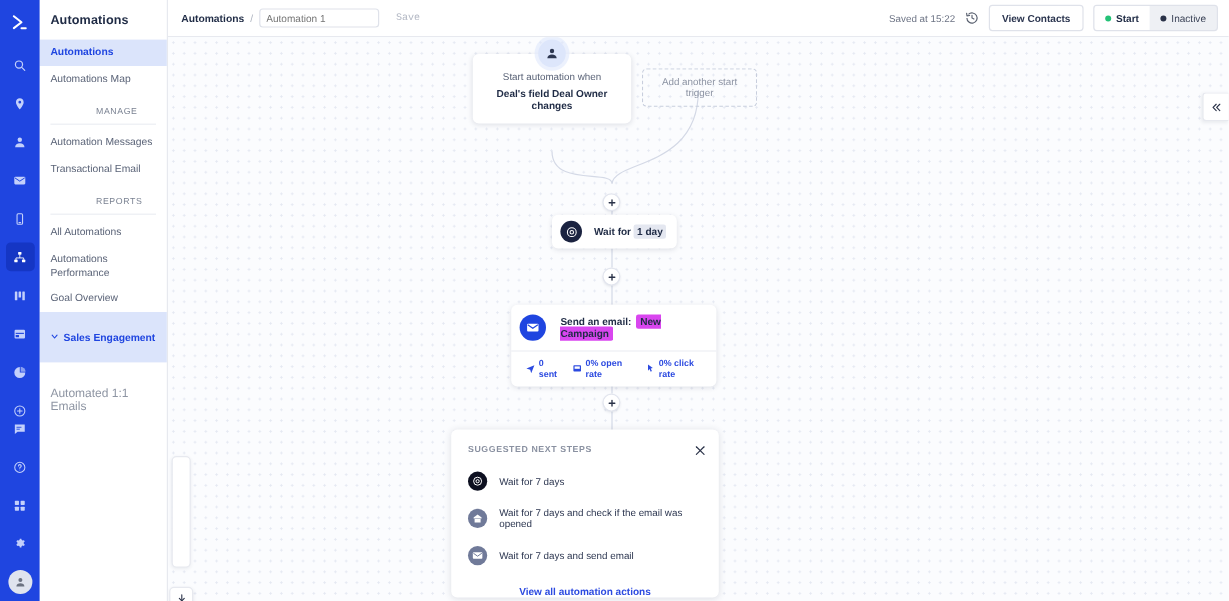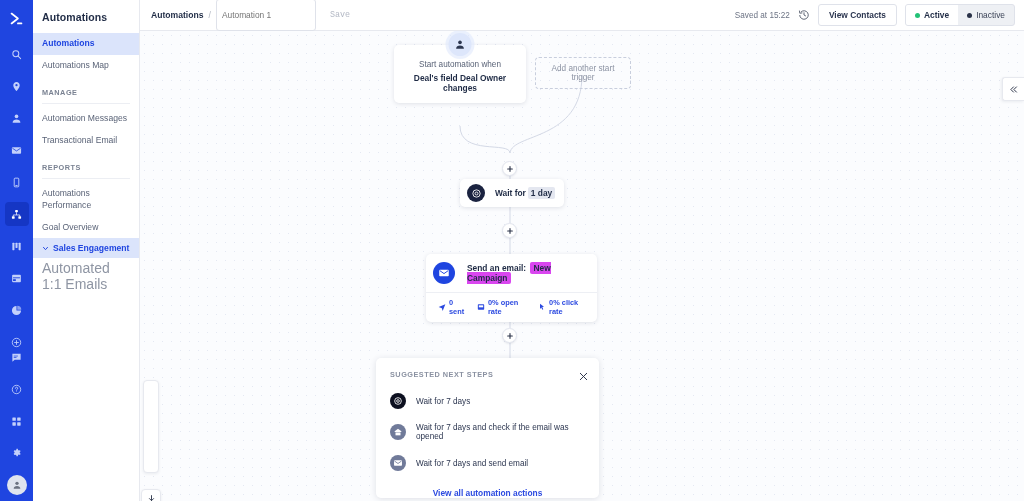--- a/index.html
+++ b/index.html
@@ -48,41 +48,41 @@
     font-size: 10.5px; font-weight: bold; color: #1f2b45;
     padding: 11px 9px 10px 9px; letter-spacing: .1px;
   }
   .sb-item {
     padding: 5px 9px; color: #5a6377; font-size: 8.6px;
     line-height: 1.35;
   }
   .sb-item.sel { background: #dbe4fb; color: #1f45e0; font-weight: bold; }
   .sb-section {
     padding: 12px 9px 4px 9px; font-size: 7.3px; letter-spacing: .5px;
-    color: #7a8292; font-weight: bold;
+    color: #7a8292; font-weight: normal; margin-left: 38px;
   }
   .sb-sep { height: 1px; background: #eceef3; margin: 2px 9px 4px 9px; }
   .sb-group {
-    padding: 5px 9px; background: #dbe4fb; color: #1f45e0; font-weight: bold;
+    padding: 16px 9px; background: #dbe4fb; color: #1f45e0; font-weight: bold;
     font-size: 8.6px; display: flex; align-items: center; gap: 4px;
   }
-  .sb-sub { padding: 2px 9px 5px 9px; color: #8e95a3; font-size: 14px; }
+  .sb-sub { padding: 21px 9px 5px 9px; color: #8e95a3; font-size: 10px; }
 
   
   .main { flex: 1; height: 501px; position: relative; display: flex; flex-direction: column; }
 
   .topbar {
     height: 31px; flex: 0 0 31px; background: #fff;
     border-bottom: 1px solid #e7e9ef;
     display: flex; align-items: center; padding: 0 9px 0 11px;
   }
   .crumb { font-size: 8.6px; font-weight: bold; color: #1f2b45; }
   .crumb-sep { font-size: 8.6px; color: #aeb4c0; margin: 0 5px; }
   .name-input {
-    width: 100px; height: 32px; border: 1px solid #dfe2ea; border-radius: 3px;
+    width: 100px; height: 16px; border: 1px solid #dfe2ea; border-radius: 3px;
     font-size: 8.4px; color: #9aa1ae; padding: 0 5px;
     font-family: "Liberation Sans", sans-serif; background: #fff;
   }
   .save-btn {
     margin-left: 8px; font-size: 8.4px; color: #b3b8c4;
     background: transparent; border: none; padding: 3px 6px;
     font-family: Liberation Mono, monospace;
   }
   .topbar-right { margin-left: auto; display: flex; align-items: center; gap: 8px; }
   .saved-txt { font-size: 8.2px; color: #6c7384; }
@@ -322,20 +322,21 @@
     <div class="sb-item sel">Automations</div>
     <div class="sb-item">Automations Map</div>
 
     <div class="sb-section">MANAGE</div>
     <div class="sb-sep"></div>
     <div class="sb-item">Automation Messages</div>
     <div class="sb-item">Transactional Email</div>
 
     <div class="sb-section">REPORTS</div>
     <div class="sb-sep"></div>
+    <div class="sb-item">All Automations</div>
     <div class="sb-item">Automations Performance</div>
     <div class="sb-item">Goal Overview</div>
 
     <div class="sb-group">
       <span style="display:flex;">
         <svg width="7" height="7" viewBox="0 0 24 24" fill="none" stroke="currentColor" stroke-width="3.2" stroke-linecap="round" stroke-linejoin="round">
             <polyline points="5,8 12,16 19,8"></polyline>
           </svg>
       </span>
       <span>Sales Engagement</span>
@@ -357,21 +358,21 @@
           <svg width="12" height="12" viewBox="0 0 24 24" fill="none" stroke="currentColor" stroke-width="1.9">
               <path d="M3.5 12a8.5 8.5 0 1 0 2.6-6.1"></path>
               <polyline points="3,4 3.6,8.4 8,7.9" stroke-linecap="round" stroke-linejoin="round"></polyline>
               <polyline points="12,7.5 12,12 15.2,13.8" stroke-linecap="round"></polyline>
             </svg>
         </span>
         <button class="vc-btn">View Contacts</button>
         <div class="toggle">
           <div class="on">
             <span class="dot" style="background:#24c277"></span>
-            <span>Active</span>
+            <span>Start</span>
           </div>
           <div>
             <span class="dot" style="background:#2a3248"></span>
             <span>Inactive</span>
           </div>
         </div>
       </div>
     </div>
 
     <div class="canvas">

